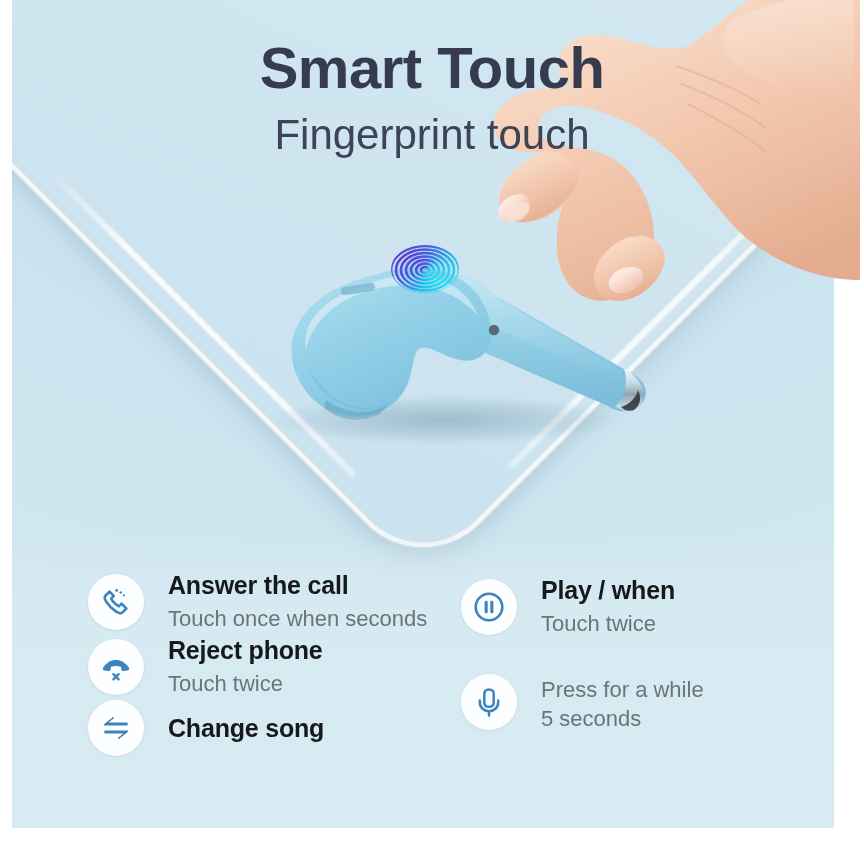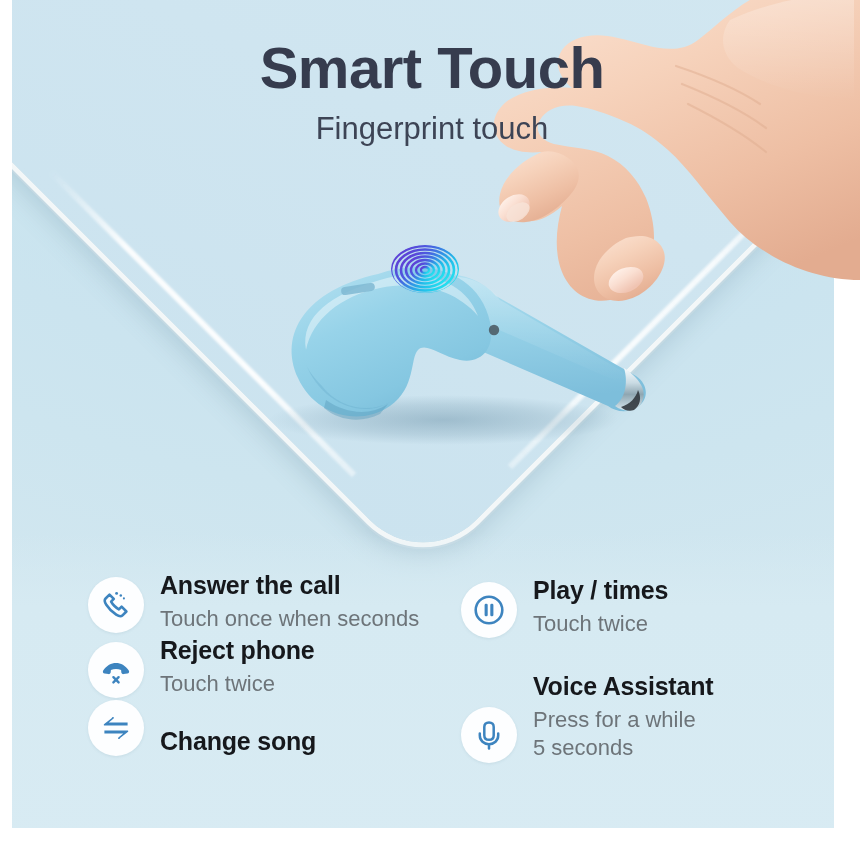--- a/index.html
+++ b/index.html
@@ -110,21 +110,21 @@
   }
   .headline {
     font-size: 58px;
     font-weight: 700;
     letter-spacing: -0.5px;
     color: #363c4e;
     line-height: 1.05;
     margin: 0;
   }
   .subhead {
-    font-size: 31px;
+    font-size: 42px;
     font-weight: 400;
     color: #3d4455;
     line-height: 1.15;
     margin: 12px 0 0 0;
   }
 
   
   .hand {
     position: absolute;
     left: 430px;
@@ -175,22 +175,22 @@
     flex-direction: column;
   }
   .feat-col.left  > .feature:nth-child(1) { margin-top: 0px; }
   .feat-col.left  > .feature:nth-child(2) { }
   .feat-col.left  > .feature:nth-child(3) { }
   .feat-col.right > .feature:nth-child(1) { margin-top: 5px; }
   .feat-col.right > .feature:nth-child(2) { margin-top: 31px; }
 
   .feature {
     display: flex;
-    align-items: flex-end;
-    gap: 16px;
+    align-items: center;
+    gap: 24px;
   }
   .feat-icon {
     flex: 0 0 auto;
     width: 56px;
     height: 56px;
     border-radius: 50%;
     background: #fdfeff;
     display: flex;
     align-items: center;
     justify-content: center;
@@ -509,41 +509,40 @@
         <div class="feat-icon">
           <svg width="36" height="36" viewBox="0 0 36 36">
             <circle cx="18" cy="18" r="13.3" fill="none" stroke="#3d84bf" stroke-width="2.6"></circle>
             <g fill="#3d84bf">
               <rect x="13.6" y="11.8" width="3.1" height="12.4" rx="1.3"></rect>
               <rect x="19.3" y="11.8" width="3.1" height="12.4" rx="1.3"></rect>
             </g>
           </svg>
         </div>
         <div class="feat-text">
-          <div class="feat-title">Play / times</div>
+          <div class="feat-title">Play / when</div>
           <div class="feat-sub">Touch twice</div>
         </div>
       </div>
 
       <div class="feature">
         <div class="feat-icon">
           <svg width="34" height="34" viewBox="0 0 34 34">
             <g fill="none" stroke="#3d84bf" stroke-width="2.5" stroke-linecap="round" stroke-linejoin="round">
               <path d="M17 4.4 C 13.9 4.4, 12.3 6.4, 12.3 9.0
                        L 12.3 17.2 C 12.3 19.8, 13.9 21.8, 17 21.8
                        C 20.1 21.8, 21.7 19.8, 21.7 17.2
                        L 21.7 9.0 C 21.7 6.4, 20.1 4.4, 17 4.4 Z"></path>
               <path d="M7.8 15.6 L 7.8 17.6 C 7.8 22.6, 11.9 26.2, 17 26.2
                        C 22.1 26.2, 26.2 22.6, 26.2 17.6 L 26.2 15.6"></path>
               <line x1="17" y1="26.4" x2="17" y2="30.4"></line>
             </g>
           </svg>
         </div>
         <div class="feat-text">
-          <div class="feat-title">Voice Assistant</div>
           <div class="feat-sub">Press for a while
 5 seconds</div>
         </div>
       </div>
 
     </div>
 
   </div>
 
 </div>

